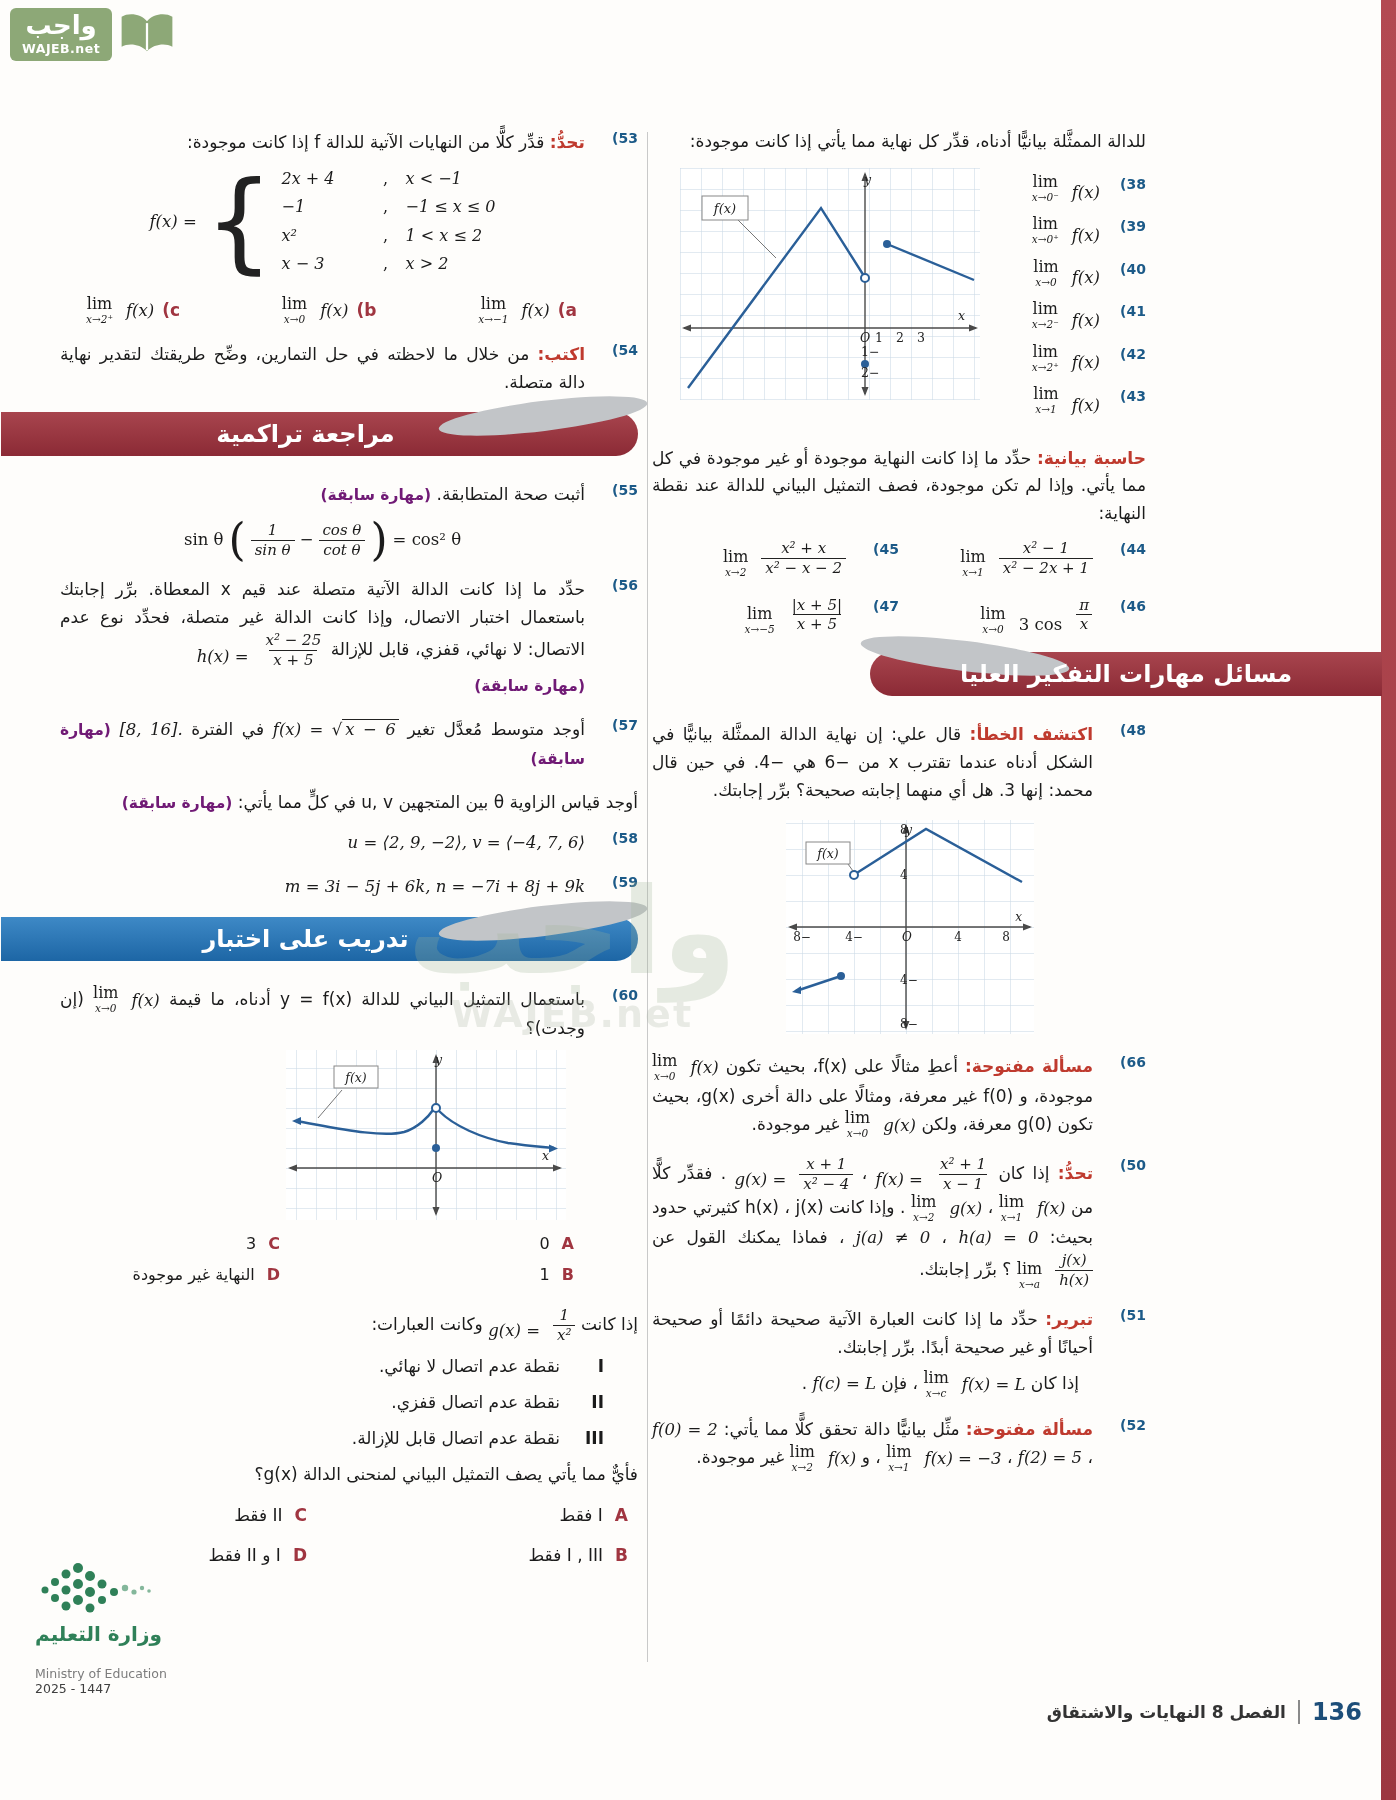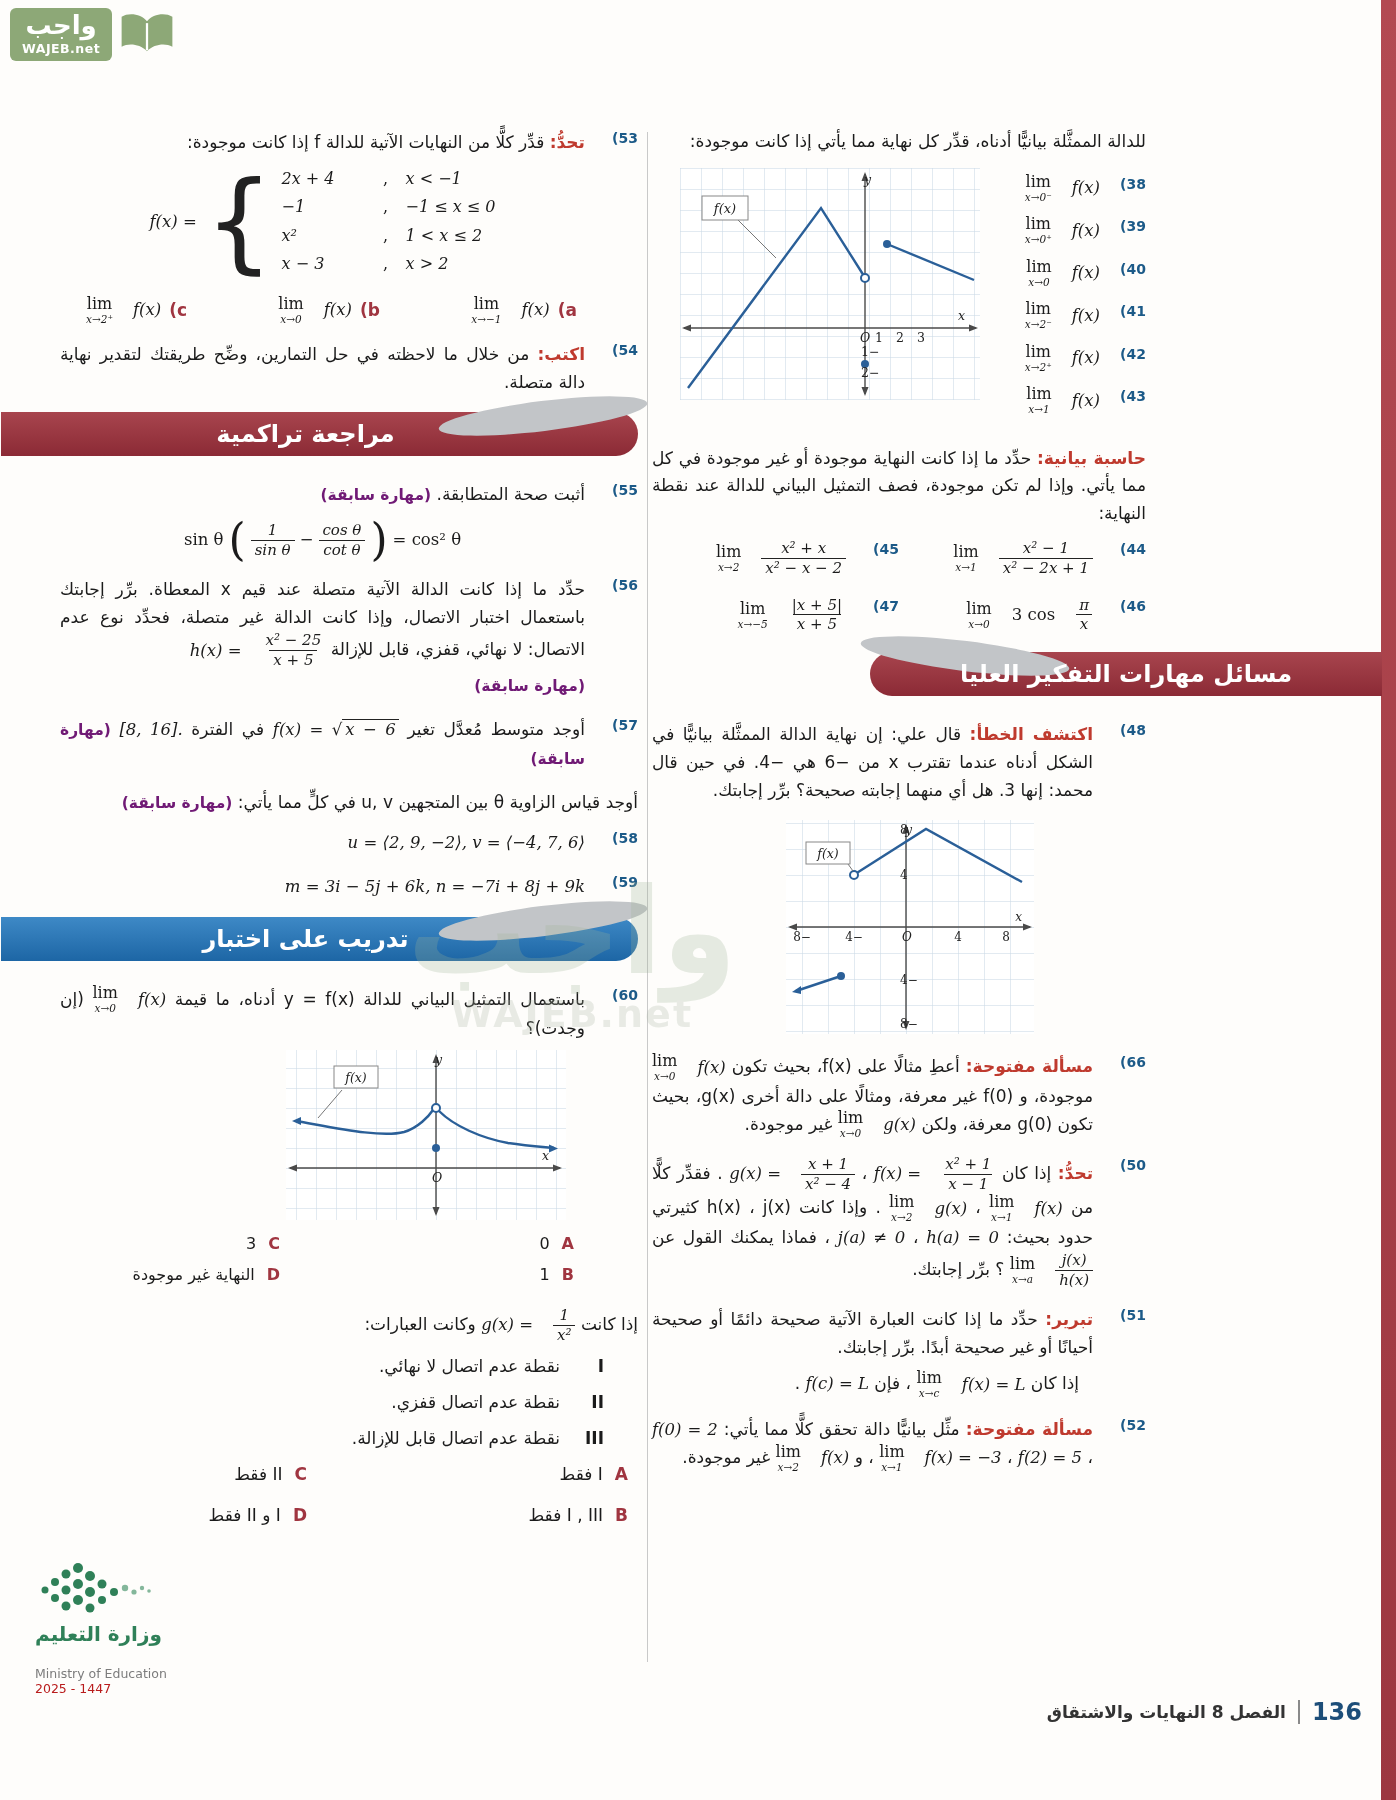--- a/index.html
+++ b/index.html
@@ -11,21 +11,21 @@
 .col-right{right:250px;width:494px}
 .col-left{left:60px;width:578px}
 .intro,.plain{font-size:17px;line-height:1.62;text-align:justify;margin-bottom:12px}
 .prob{display:flex;gap:9px;margin-bottom:16px}
 .pnum{flex:0 0 44px;text-align:right;direction:ltr;color:#1c5a88;font-weight:bold;font-size:14px;padding-top:2px}
 .pbody{flex:1;font-size:17px;line-height:1.65;text-align:justify}
 .kw{color:#bf3a2e;font-weight:bold}
 .skill{color:#701a75;font-weight:bold;font-size:15.5px}
 .m{direction:ltr;unicode-bidi:isolate;font-family:"DejaVu Serif",serif;font-style:italic;font-size:16.5px;white-space:nowrap}
 .mu{font-style:normal}
-.mathline{display:inline-flex;align-items:center;gap:20px;direction:ltr;unicode-bidi:isolate;vertical-align:middle}
+.mathline{display:inline-flex;align-items:flex-end;gap:13px;direction:ltr;unicode-bidi:isolate;vertical-align:middle}
 .lim{display:inline-flex;flex-direction:column;align-items:center;line-height:1}
 .lim .w{font-family:"DejaVu Serif",serif;font-size:16px}
 .lim .s{font-family:"DejaVu Serif",serif;font-style:italic;font-size:10.5px;margin-top:2px;white-space:nowrap}
 .frac{display:inline-flex;flex-direction:column;align-items:center;line-height:1.25;font-family:"DejaVu Serif",serif;font-style:italic;font-size:15px}
 .frac .fn{padding:0 4px}
 .frac .fd{padding:0 4px;border-top:1.4px solid #222}
 .sqrtv{border-top:1.5px solid #222;padding:0 3px}
 .banner{position:relative;z-index:0;height:44px;color:#fff;font-weight:bold;font-size:24px;display:flex;align-items:center;margin:14px 0 24px}
 .banner::before{content:"";position:absolute;z-index:-1;width:210px;height:30px;background:#c2c5c8;border-radius:50%}
 .banner-l{border-radius:0 24px 24px 0;justify-content:center;padding-right:28px;width:637px}
@@ -67,21 +67,21 @@
 .wlogo{position:absolute;top:8px;left:10px;display:flex;direction:ltr;align-items:center;gap:6px}
 .wbox{background:#8da877;border-radius:6px;padding:3px 12px 5px;text-align:center;color:#fff}
 .wbox .la{font-size:26px;font-weight:bold;line-height:1.15}
 .wbox .le{font-size:12.5px;font-weight:bold;letter-spacing:.5px}
 .wm{position:absolute;left:402px;top:872px;width:340px;opacity:.25;pointer-events:none;text-align:center;direction:ltr;z-index:30}
 .wm .wa{font-size:120px;font-weight:bold;color:#9fb496;line-height:1}
 .wm .we{font-size:38px;font-weight:bold;color:#aab6a4;letter-spacing:2px}
 .ministry{position:absolute;left:35px;top:1556px;width:210px;direction:ltr;text-align:left}
 .ministry .mar{color:#2f8058;font-size:20px;font-weight:bold;margin-top:2px}
 .ministry .men{color:#7c7c7c;font-size:12.5px;margin-top:20px}
-.ministry .myr{color:#b91c1c;font-size:12.5px}
+.ministry .myr{color:#404040;font-size:12.5px}
 .footer{position:absolute;top:1698px;right:34px;display:flex;direction:rtl;align-items:center;gap:12px}
 .fpage{font-size:24px;font-weight:bold;color:#1d4e79;direction:ltr}
 .fbar{width:2px;height:24px;background:#8a8a8a}
 .fchap{font-size:17px;font-weight:bold;color:#333}
 </style>
 </head>
 <body>
 
 <div class="page">
   <div class="red-edge"></div>
@@ -672,20 +672,21 @@
             </div>
           <div class="ritem">
               <span class="rn">II</span>
               <span>نقطة عدم اتصال قفزي.</span>
             </div>
           <div class="ritem">
               <span class="rn">III</span>
               <span>نقطة عدم اتصال قابل للإزالة.</span>
             </div>
         </div>
+        <span class="qline">فأيٌّ مما يأتي يصف التمثيل البياني لمنحنى الدالة g(x)؟</span>
         <div class="chrow">
           <div class="choice c-a">
               <span class="cl">A</span>
               <span>I فقط</span>
             </div>
           <div class="choice c-c">
               <span class="cl">C</span>
               <span>II فقط</span>
             </div>
         </div>

